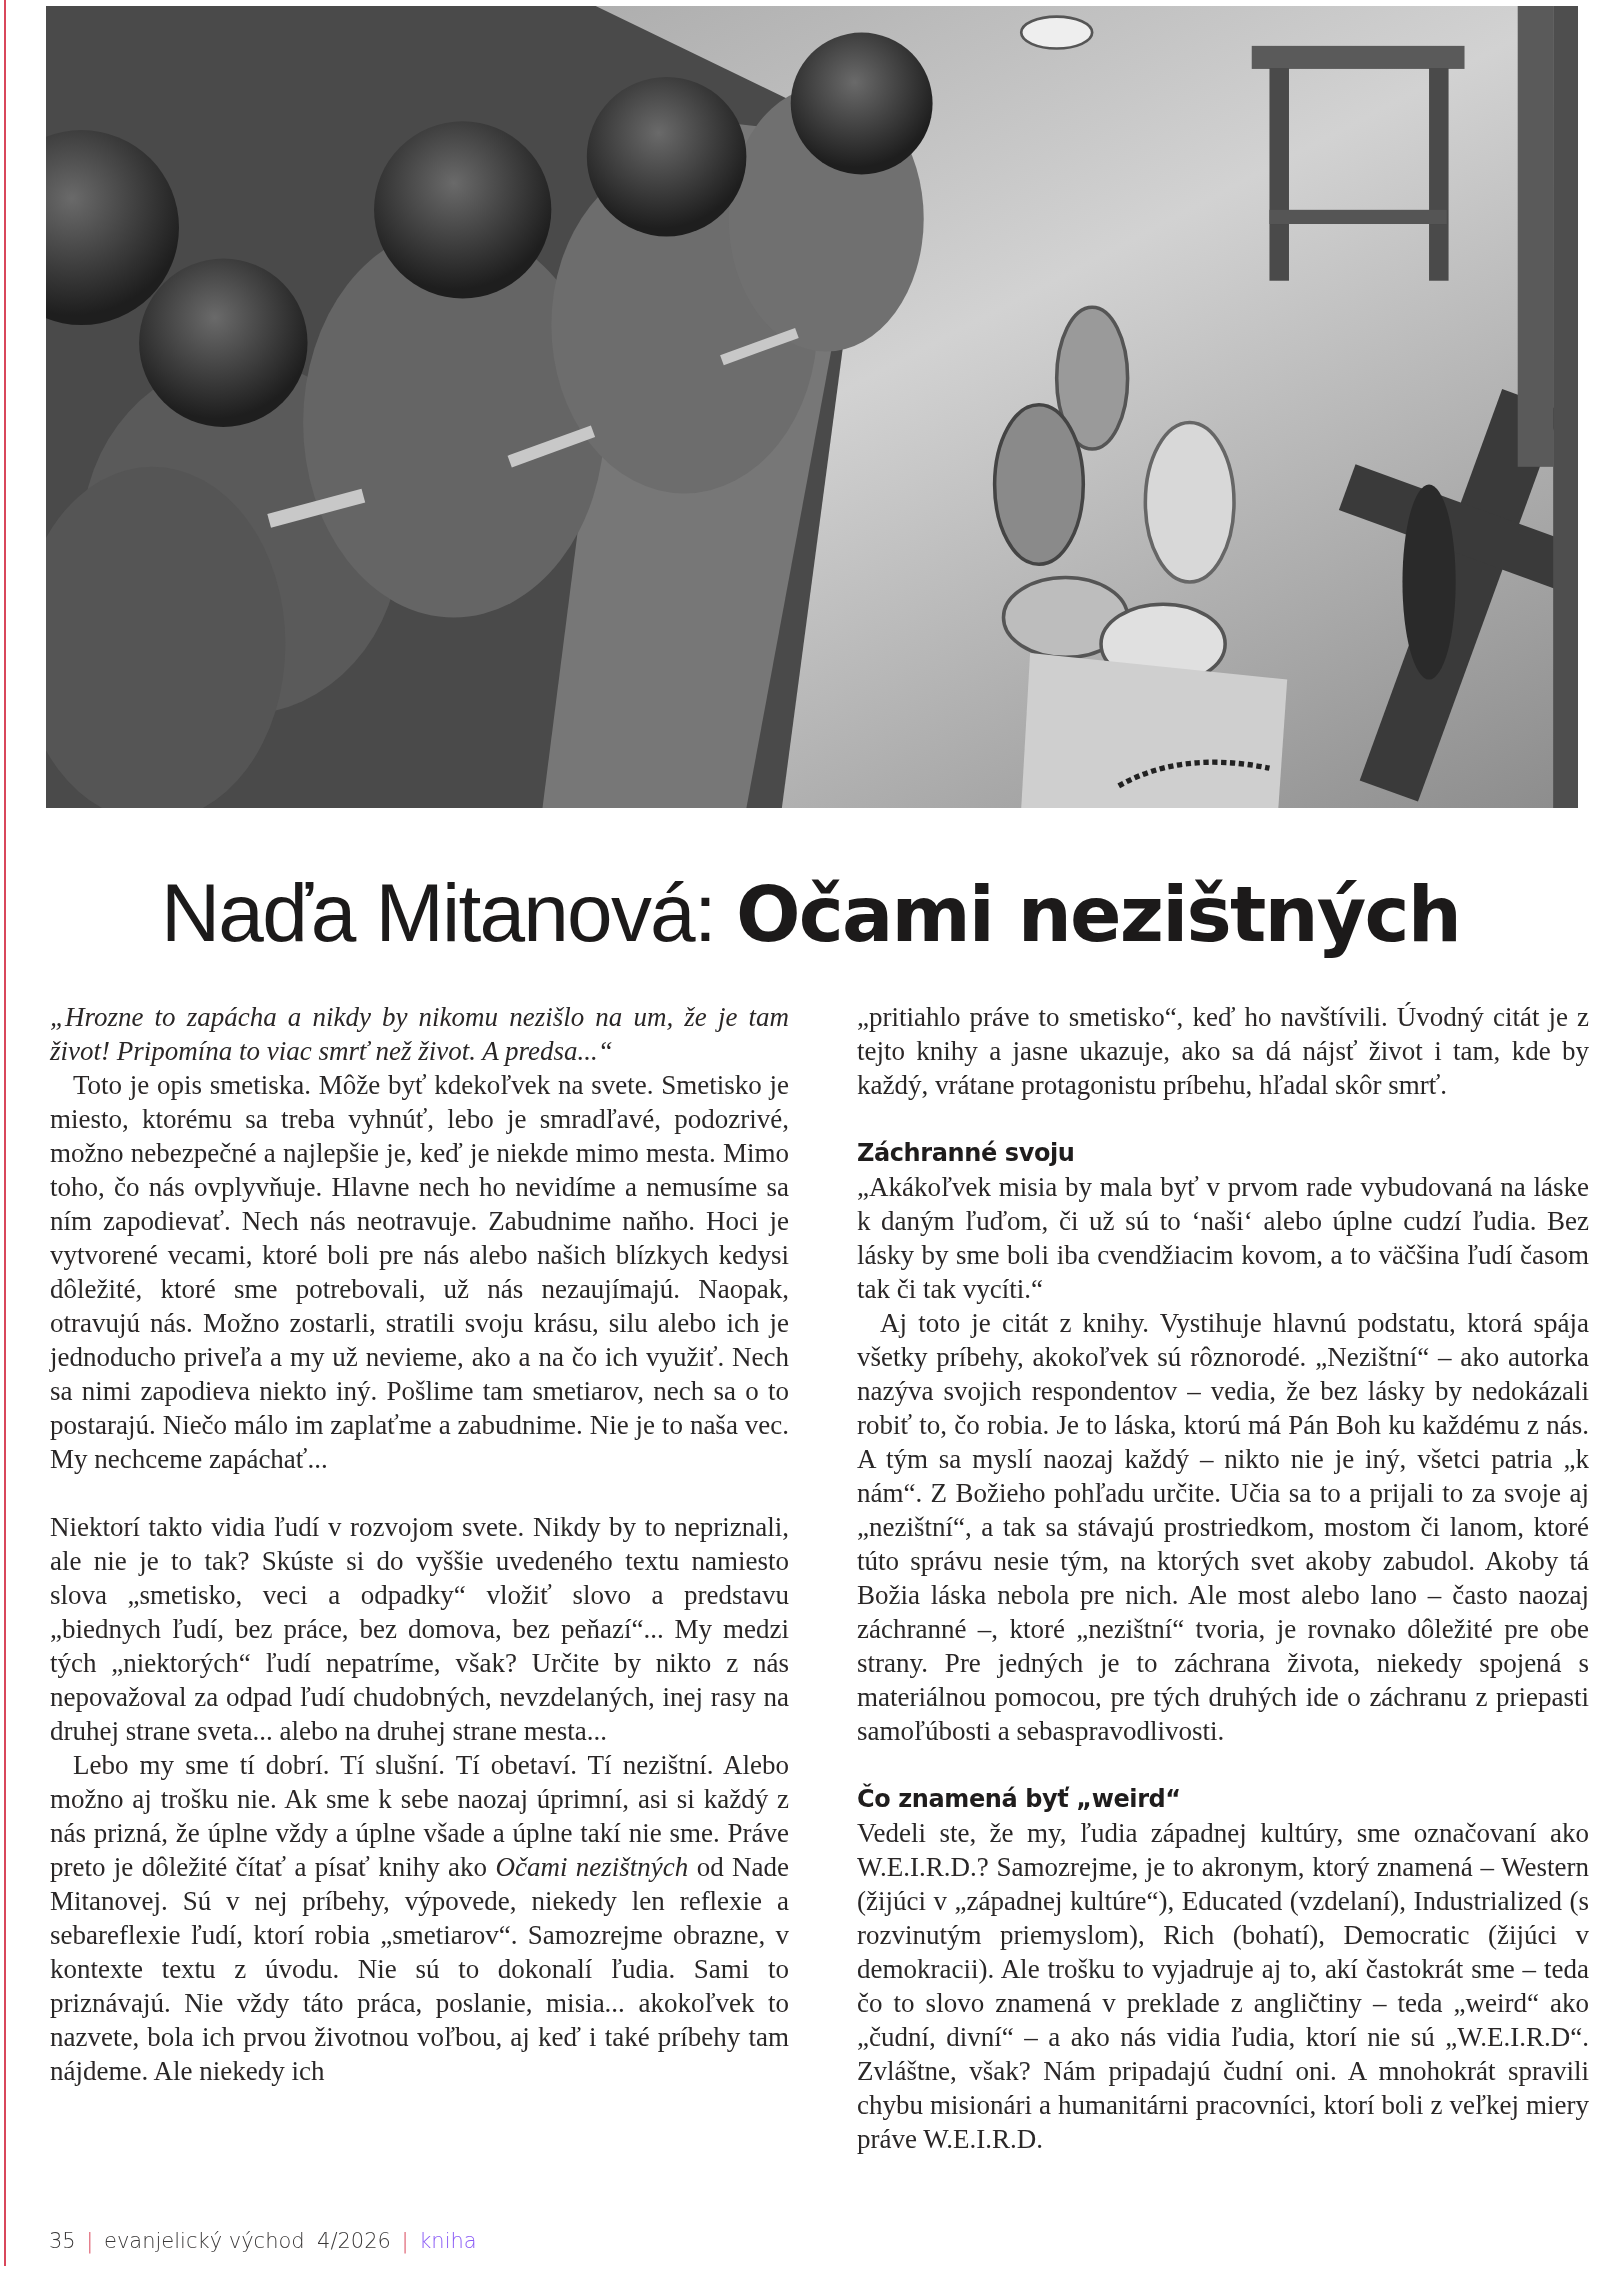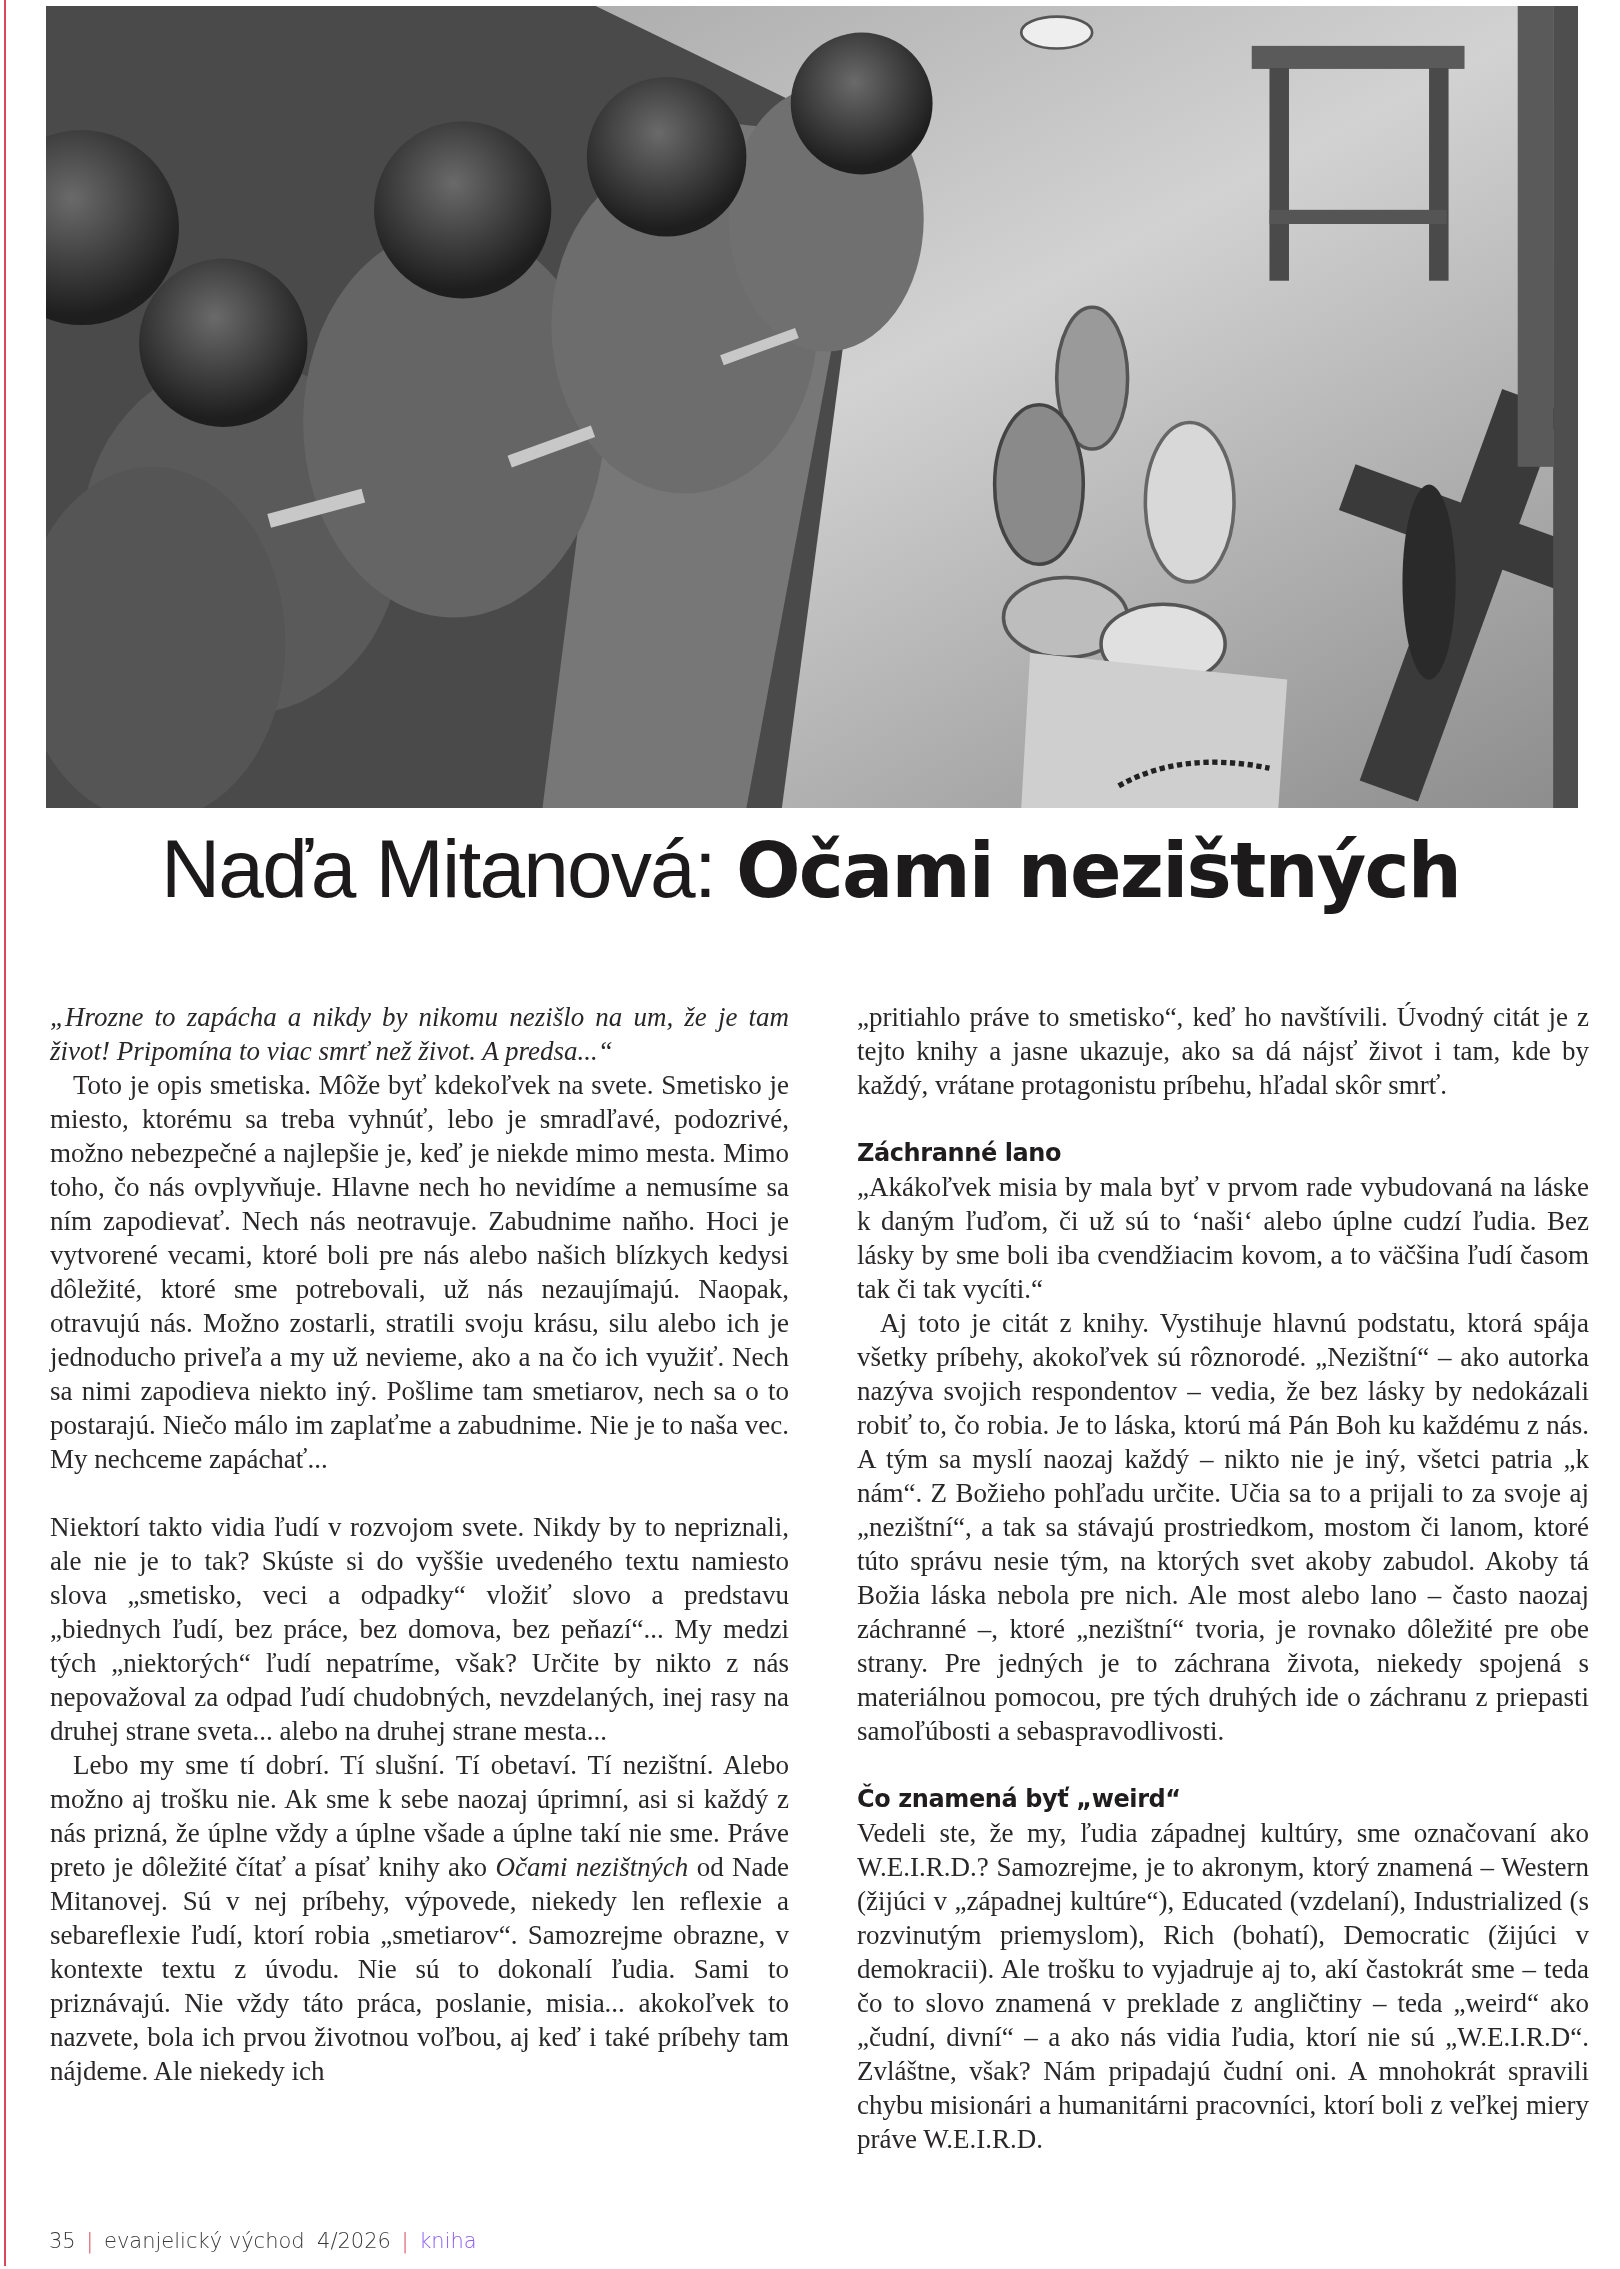--- a/index.html
+++ b/index.html
@@ -7,21 +7,21 @@
   .page-rule {
     position: absolute; left: 3.5px; top: 0; width: 2.7px; height: 2266px;
     background: #d9475b;
   }
   .photo {
     position: absolute; left: 46px; top: 6.2px; width: 1532px; height: 802px;
     overflow: hidden; background: #6e6e6e;
   }
   .photo svg { display: block; width: 100%; height: 100%; }
   .title {
-    position: absolute; left: 0; top: 820px; width: 1621px; text-align: center;
+    position: absolute; left: 0; top: 864px; width: 1621px; text-align: center;
     font-family: "DejaVu Sans", sans-serif; font-size: 76px; line-height: 98px;
     color: #1c1a1a; white-space: nowrap; letter-spacing: -0.9px;
   }
   .title .author { font-weight: 200; font-family: "Liberation Sans", sans-serif; font-size: 82px; letter-spacing: -1.8px; }
   .title .book { font-weight: 700; letter-spacing: -1.8px; }
   .col {
     position: absolute; top: 1000px; width: 739px;
     font-family: "Liberation Serif", serif; font-size: 27px; line-height: 34px;
     color: #2a2727; text-align: justify; hyphens: manual;
   }
@@ -117,21 +117,21 @@
   <p class="quote">„Hrozne to zapácha a nikdy by nikomu nezišlo na um, že je tam život! Pripomína to viac smrť než život. A predsa...“</p>
   <p class="indent">Toto je opis smetiska. Môže byť kdekoľvek na svete. Smetisko je miesto, ktorému sa treba vyhnúť, lebo je smradľavé, podozrivé, možno nebezpečné a najlepšie je, keď je niekde mimo mesta. Mimo toho, čo nás ovplyvňuje. Hlavne nech ho nevidíme a nemusíme sa ním zapodievať. Nech nás neotravuje. Zabudnime naňho. Hoci je vytvorené vecami, ktoré boli pre nás alebo našich blízkych kedysi dôležité, ktoré sme potrebovali, už nás nezaujímajú. Naopak, otravujú nás. Možno zostarli, stratili svoju krásu, silu alebo ich je jednoducho priveľa a my už nevieme, ako a na čo ich využiť. Nech sa nimi zapodieva niekto iný. Pošlime tam smetiarov, nech sa o to postarajú. Niečo málo im zaplaťme a zabudnime. Nie je to naša vec. My nechceme zapáchať...</p>
   <div class="gap"></div>
   <p>Niektorí takto vidia ľudí v rozvojom svete. Nikdy by to nepriznali, ale nie je to tak? Skúste si do vyššie uvedeného textu namiesto slova „smetisko, veci a odpadky“ vložiť slovo a predstavu „biednych ľudí, bez práce, bez domova, bez peňazí“... My medzi tých „niektorých“ ľudí nepatríme, však? Určite by nikto z nás nepovažoval za odpad ľudí chudobných, nevzdelaných, inej rasy na druhej strane sveta... alebo na druhej strane mesta...</p>
   <p class="indent"><span>Lebo my sme tí dobrí. Tí slušní. Tí obetaví. Tí nezištní. Alebo možno aj trošku nie. Ak sme k sebe naozaj úprimní, asi si každý z nás prizná, že úplne vždy a úplne všade a úplne takí nie sme. Práve preto je dôležité čítať a písať knihy ako </span><em>Očami nezištných</em><span> od Nade Mitanovej. Sú v nej príbehy, výpovede, niekedy len reflexie a sebareflexie ľudí, ktorí robia „smetiarov“. Samozrejme obrazne, v kontexte textu z úvodu. Nie sú to dokonalí ľudia. Sami to priznávajú. Nie vždy táto práca, poslanie, misia... akokoľvek to nazvete, bola ich prvou životnou voľbou, aj keď i také príbehy tam nájdeme. Ale niekedy ich</span></p>
 </div>
 
 <div class="col right">
   <p>„pritiahlo práve to smetisko“, keď ho navštívili. Úvodný citát je z tejto knihy a jasne ukazuje, ako sa dá nájsť život i tam, kde by každý, vrátane protagonistu príbehu, hľadal skôr smrť.</p>
   <div class="gap"></div>
-  <h3>Záchranné lano</h3>
+  <h3>Záchranné svoju</h3>
   <p>„Akákoľvek misia by mala byť v prvom rade vybudovaná na láske k daným ľuďom, či už sú to ‘naši‘ alebo úplne cudzí ľudia. Bez lásky by sme boli iba cvendžiacim kovom, a to väčšina ľudí časom tak či tak vycíti.“</p>
   <p class="indent">Aj toto je citát z knihy. Vystihuje hlavnú podstatu, ktorá spája všetky príbehy, akokoľvek sú rôznorodé. „Nezištní“ – ako autorka nazýva svojich respondentov – vedia, že bez lásky by nedokázali robiť to, čo robia. Je to láska, ktorú má Pán Boh ku každému z nás. A tým sa myslí naozaj každý – nikto nie je iný, všetci patria „k nám“. Z Božieho pohľadu určite. Učia sa to a prijali to za svoje aj „nezištní“, a tak sa stávajú prostriedkom, mostom či lanom, ktoré túto správu nesie tým, na ktorých svet akoby zabudol. Akoby tá Božia láska nebola pre nich. Ale most alebo lano – často naozaj záchranné –, ktoré „nezištní“ tvoria, je rovnako dôležité pre obe strany. Pre jedných je to záchrana života, niekedy spojená s materiálnou pomocou, pre tých druhých ide o záchranu z priepasti samoľúbosti a sebaspravodlivosti.</p>
   <div class="gap"></div>
   <h3>Čo znamená byť „weird“</h3>
   <p>Vedeli ste, že my, ľudia západnej kultúry, sme označovaní ako W.E.I.R.D.? Samozrejme, je to akronym, ktorý znamená – Western (žijúci v „západnej kultúre“), Educated (vzdelaní), Industrialized (s rozvinutým priemyslom), Rich (bohatí), Democratic (žijúci v demokracii). Ale trošku to vyjadruje aj to, akí častokrát sme – teda čo to slovo znamená v preklade z angličtiny – teda „weird“ ako „čudní, divní“ – a ako nás vidia ľudia, ktorí nie sú „W.E.I.R.D“. Zvláštne, však? Nám pripadajú čudní oni. A mnohokrát spravili chybu misionári a humanitárni pracovníci, ktorí boli z veľkej miery práve W.E.I.R.D.</p>
 </div>
 
 <div class="footer">
   <span>35</span><span class="sep">|</span><span>evanjelický východ</span><span class="issue">4/2026</span><span class="sep">|</span><span class="section">kniha</span>
 </div>

